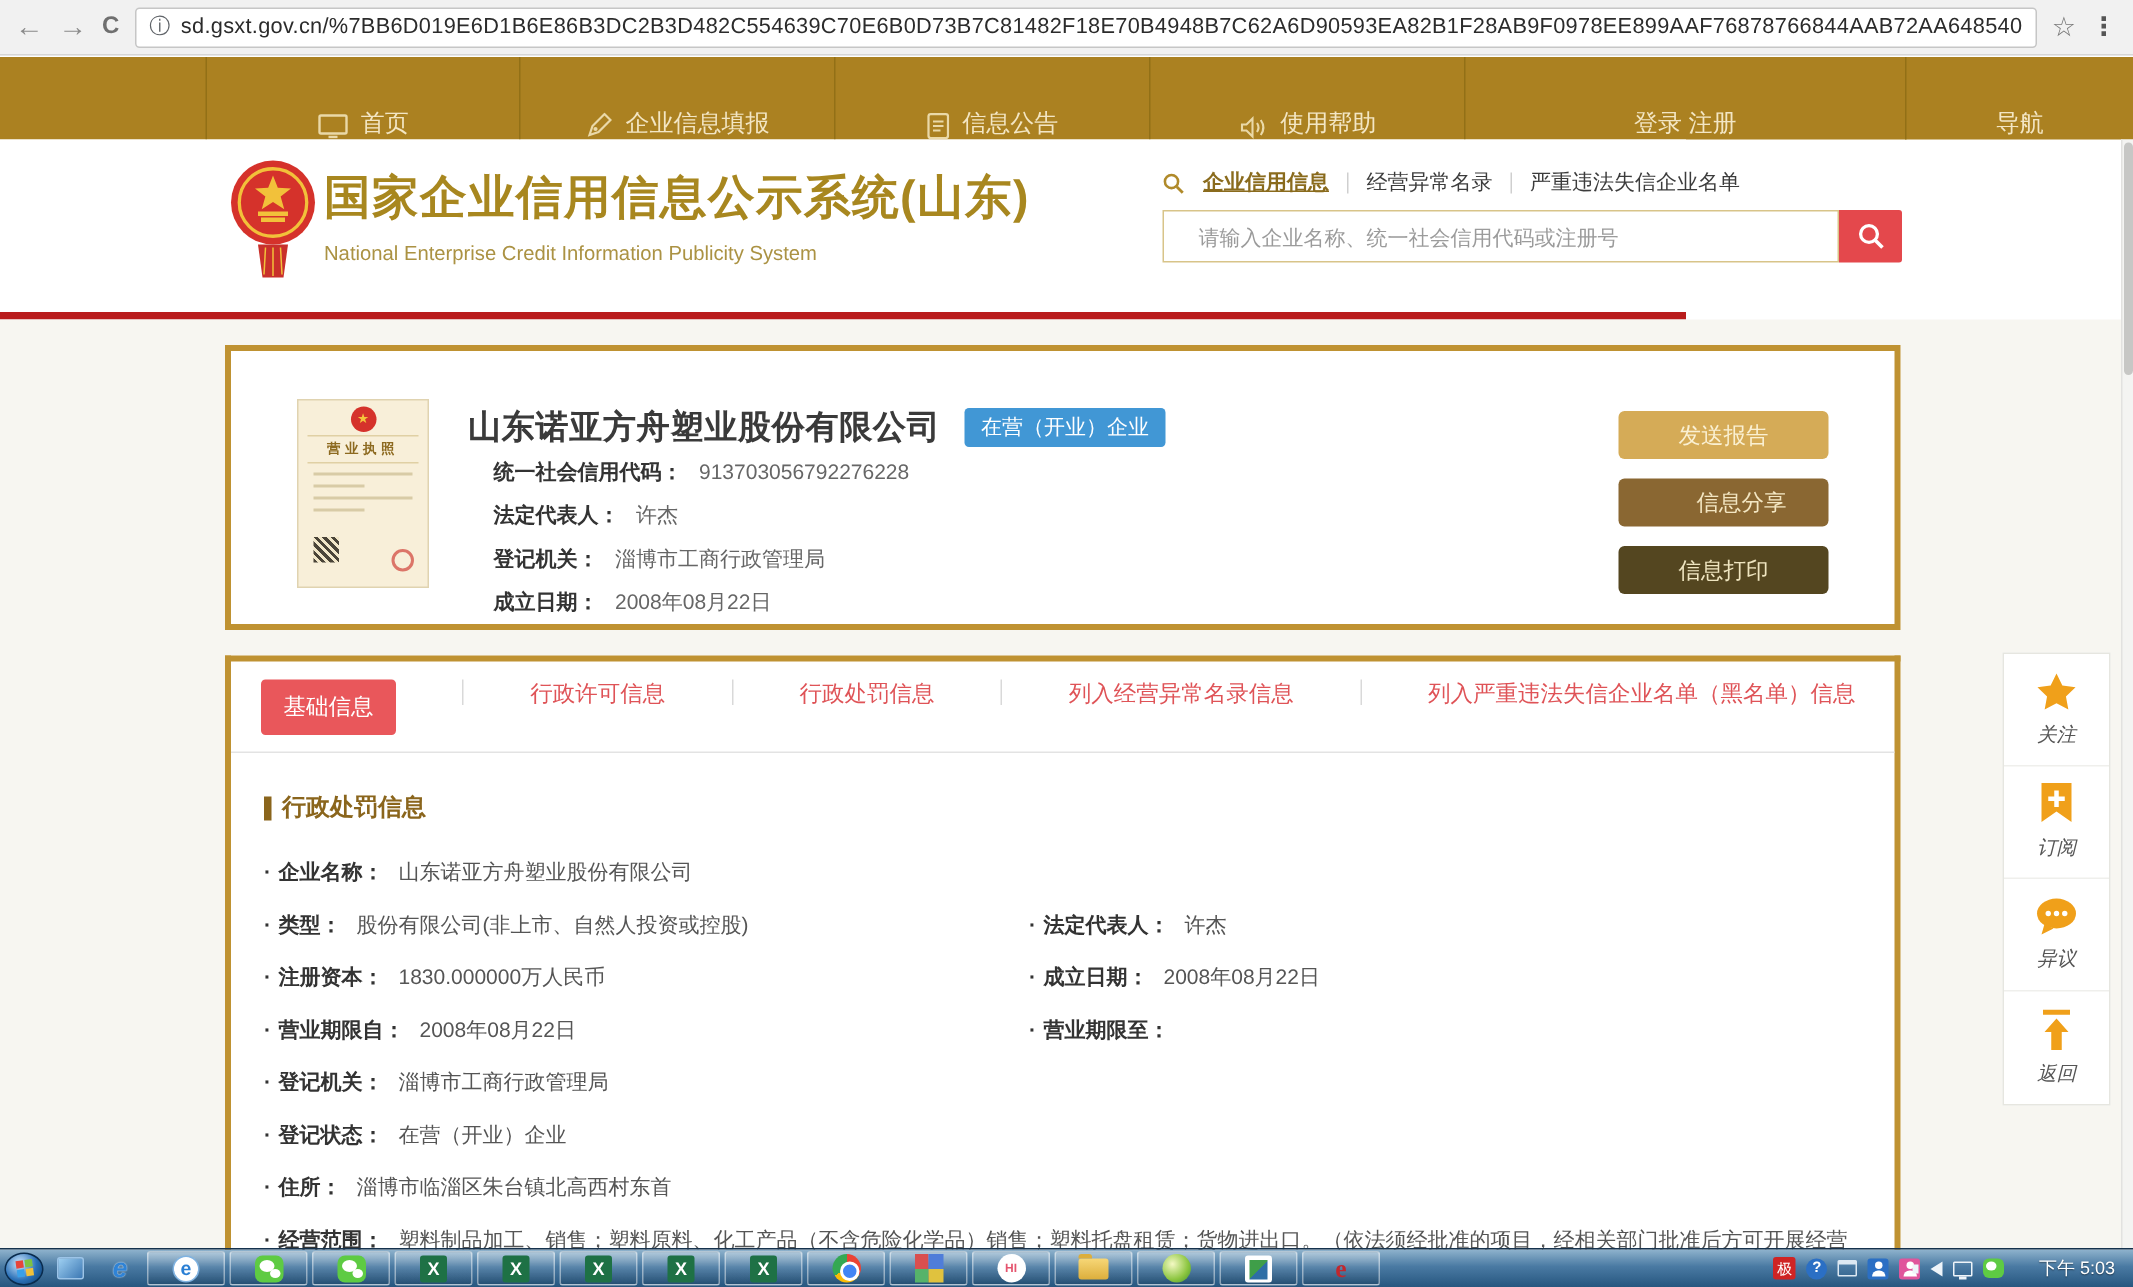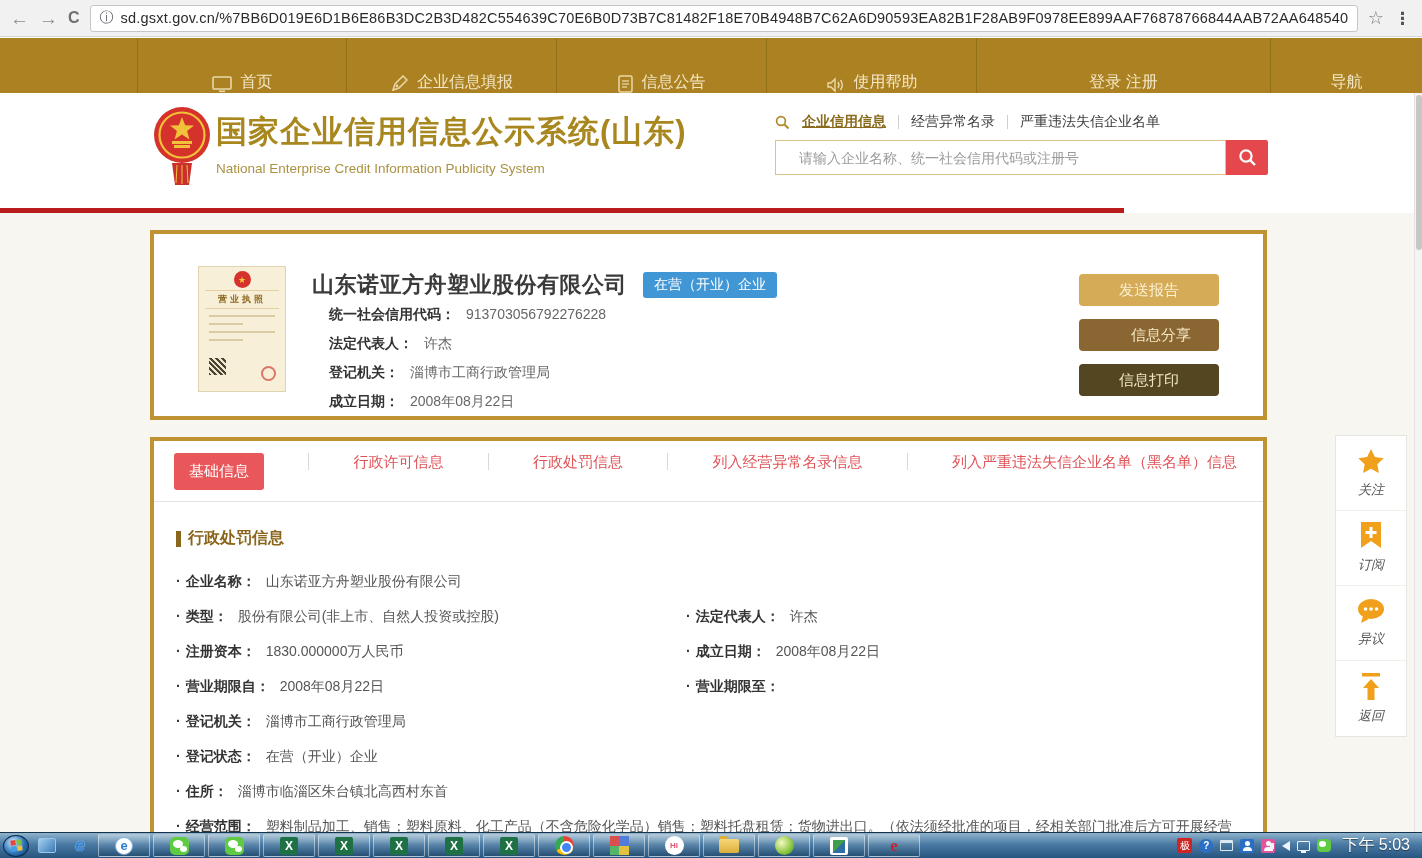--- a/index.html
+++ b/index.html
@@ -159,21 +159,21 @@
   .ic-person::before { content:""; position:absolute; left:4.5px; top:2px; width:5px; height:5px; border-radius:50%; background:#fff; }
   .ic-person::after { content:""; position:absolute; left:2.5px; bottom:1.5px; width:9px; height:4px; border-radius:4px 4px 0 0; background:#fff; }
   .ic-person.pink { background:#e0559c; }
   .ic-volume { width:0; height:0; border-top:5px solid transparent; border-bottom:5px solid transparent;
                border-right:8px solid #eef4f9; position:relative; }
   .ic-volume::before { content:""; position:absolute; left:-12px; top:-3px; width:4px; height:6px; background:#eef4f9; }
   .ic-network { width:13px; height:10px; border:1px solid #eef4f9; border-radius:1px; position:relative; }
   .ic-network::after { content:""; position:absolute; left:3px; bottom:-3px; width:5px; height:2px; background:#eef4f9; }
   .ic-wechat-sm { width:14px; height:13px; border-radius:4px; background:#5ecb43; position:relative; }
   .ic-wechat-sm::before { content:""; position:absolute; left:2px; top:2px; width:7px; height:6px; background:#fff; border-radius:50%; }
-  .tb-time { color:#fff; font-size:16px; margin:0 6px 0 4px; white-space:nowrap; text-shadow:0 1px 1px rgba(0,0,0,.5); }
+  .tb-time { color:#fff; font-size:12px; margin:0 6px 0 16px; white-space:nowrap; text-shadow:0 1px 1px rgba(0,0,0,.5); }
 </style>
 </head>
 <body>
 
 <div class="screen">
 
   <div class="chrome">
     <span class="nav-arrow">←</span>
     <span class="nav-arrow">→</span>
     <span class="reload">C</span>

